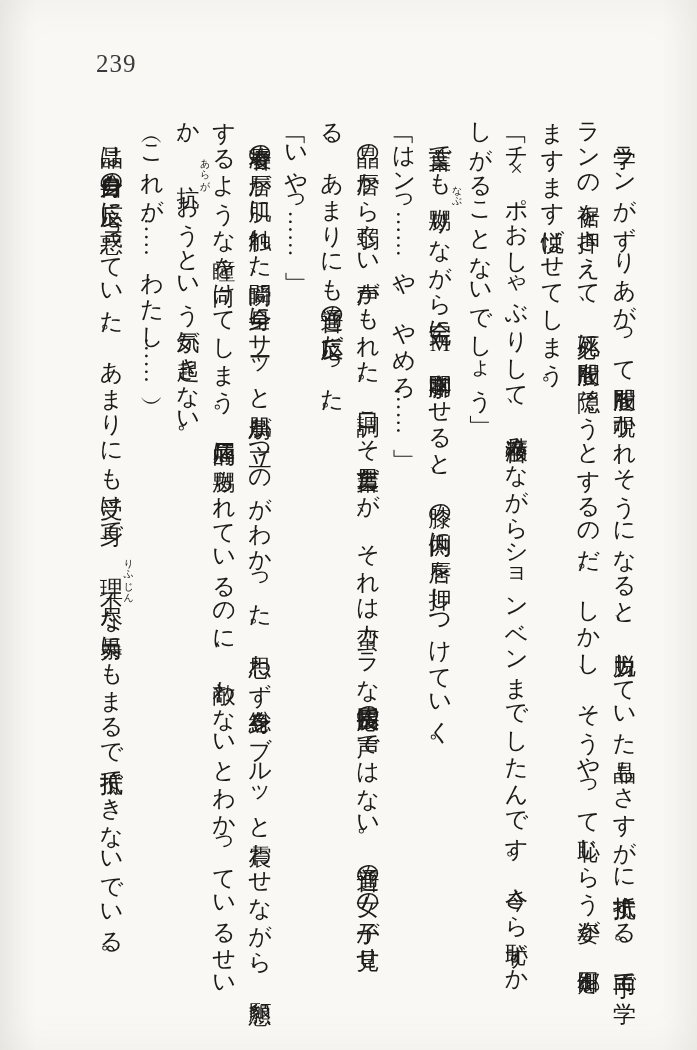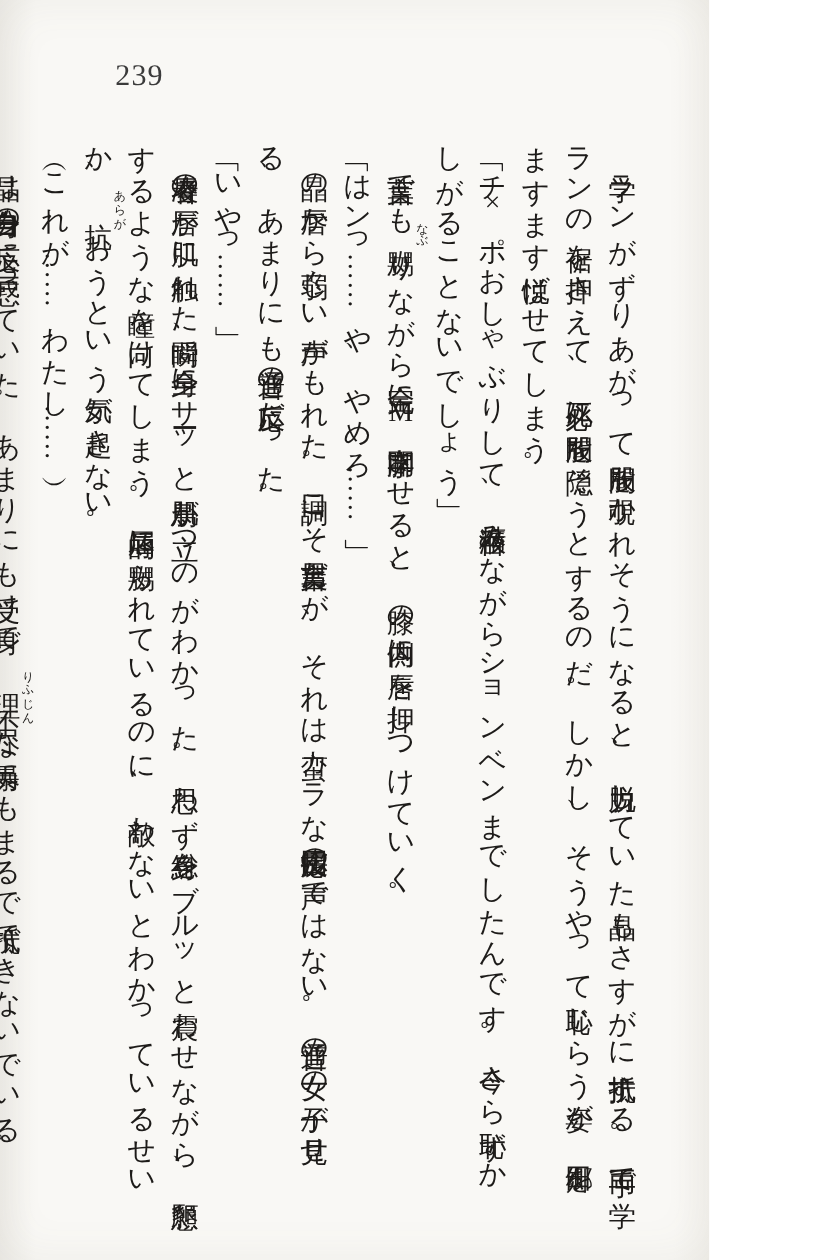--- a/index.html
+++ b/index.html
@@ -7,21 +7,21 @@
     padding: 0;
   }
   body {
     width: 697px;
     height: 1050px;
     overflow: hidden;
     font-family: "Liberation Serif", serif;
   }
   .page {
     position: relative;
-    width: 591px;
+    width: 697px;
     height: 1050px;
     background: linear-gradient(to right, #efede9 0%, #f9f8f5 5%, #f9f8f5 95%, #f3f1ed 100%);
     box-shadow: inset 0 0 40px rgba(120,110,95,0.08);
   }
   .page-number {
     position: absolute;
     top: 50px;
     left: 96px;
     font-size: 25px;
     letter-spacing: 1px;

